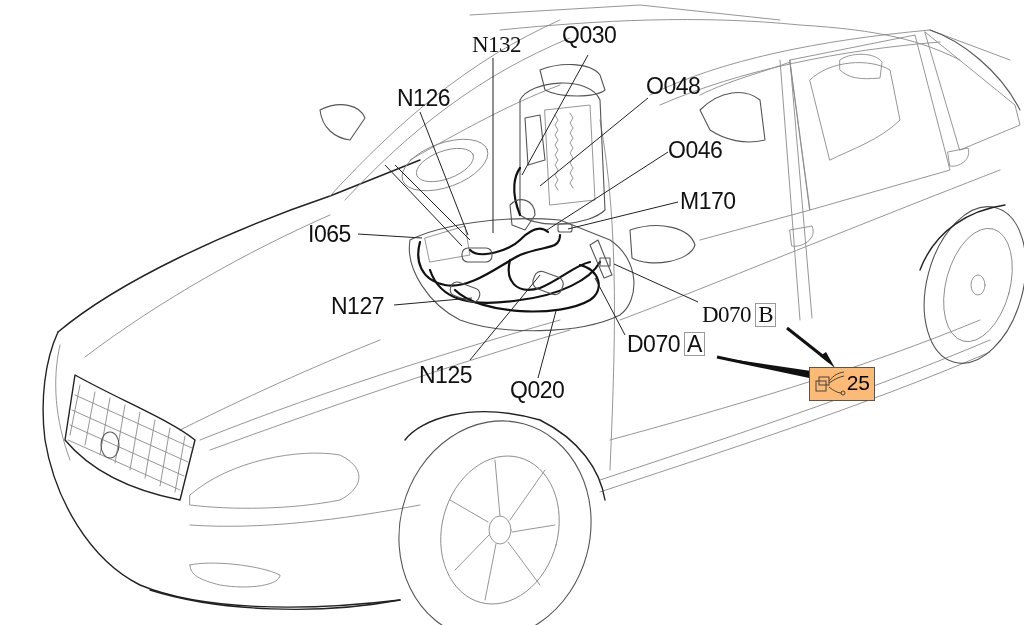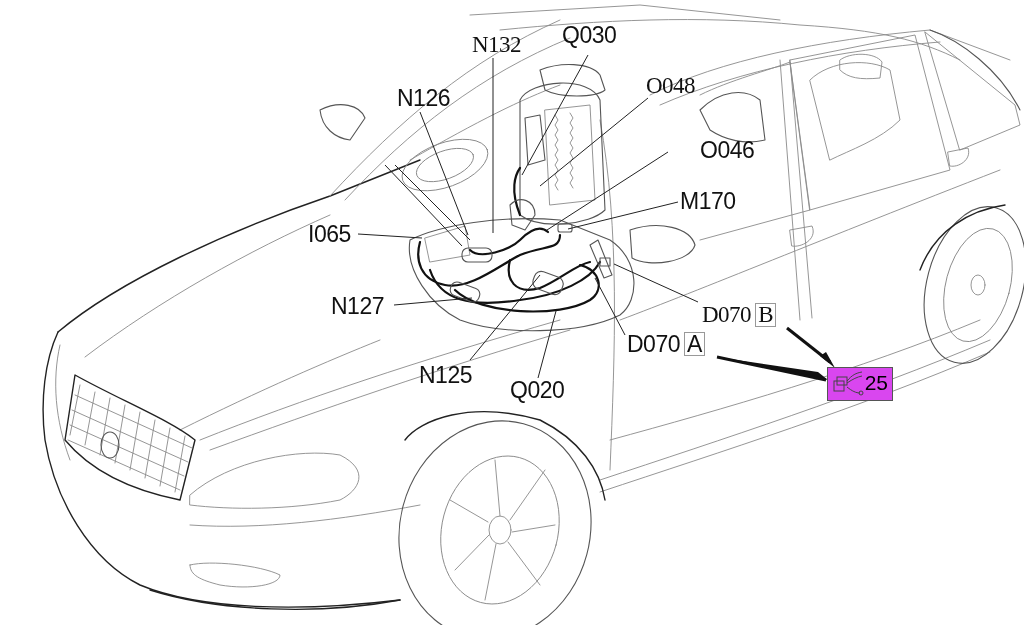--- a/index.html
+++ b/index.html
@@ -6,21 +6,21 @@
   #stage{position:relative;width:1024px;height:625px;overflow:hidden;background:#fff;
          font-family:"Liberation Sans", sans-serif;}
   svg.art{position:absolute;left:0;top:0;width:1024px;height:625px;}
   .thin{fill:none;stroke:#8a8a8a;stroke-width:0.9;stroke-linecap:round;stroke-linejoin:round;}
   .mid{fill:none;stroke:#555;stroke-width:1.1;stroke-linecap:round;stroke-linejoin:round;}
   .bold{fill:none;stroke:#222;stroke-width:1.4;stroke-linecap:round;stroke-linejoin:round;}
   .wire{fill:none;stroke:#111;stroke-width:2.2;stroke-linecap:round;stroke-linejoin:round;}
   .lead{fill:none;stroke:#222;stroke-width:1;}
   .label{position:absolute;font-size:23px;color:#111;letter-spacing:-0.5px;line-height:26px;white-space:nowrap;}
   .boxed{display:inline-block;border:1px solid #999;padding:0 2px;margin-left:4px;line-height:22px;}
-  .ref{position:absolute;left:827px;top:367px;width:64px;height:32px;border:1.5px solid #555;background:#d946ef;}
+  .ref{position:absolute;left:809px;top:367px;width:64px;height:32px;border:1.5px solid #555;background:#fdba74;}
   .ref span{position:absolute;right:4px;top:3px;font-size:21px;}
 </style>
 </head>
 <body>
 
 <div id="stage">
   <svg class="art" viewBox="0 0 1024 625">
 
     <g>
       <path class="bold" d="M58,332 C120,280 230,230 330,196 L420,160"></path>
@@ -134,22 +134,22 @@
       <path d="M717,357 L828,380 L818,372 Z" fill="#111"></path>
       <line x1="717" y1="357" x2="826" y2="380" stroke="#111" stroke-width="3"></line>
       <line x1="787" y1="328" x2="830" y2="362" stroke="#111" stroke-width="3"></line>
       <path d="M835,368 L820,356 L826,352 Z" fill="#111"></path>
     </g>
   </svg>
 
   <div class="label" style="left:472px;top:32px;font-family:Liberation Serif, serif;">N132</div>
   <div class="label" style="left:562px;top:22px;">Q030</div>
   <div class="label" style="left:397px;top:85px;">N126</div>
-  <div class="label" style="left:646px;top:73px;font-family:Liberation Serif, serif;">O048</div>
-  <div class="label" style="left:700px;top:137px;">O046</div>
+  <div class="label" style="left:646px;top:73px;">O048</div>
+  <div class="label" style="left:668px;top:137px;">O046</div>
   <div class="label" style="left:680px;top:188px;">M170</div>
   <div class="label" style="left:308px;top:221px;">I065</div>
   <div class="label" style="left:331px;top:293px;text-align:center;">N127</div>
   <div class="label" style="left:702px;top:302px;font-family:Liberation Serif, serif;">
     <span>D070</span><span class="boxed">B</span>
   </div>
   <div class="label" style="left:627px;top:331px;">
     <span>D070</span><span class="boxed">A</span>
   </div>
   <div class="label" style="left:419px;top:362px;">N125</div>

